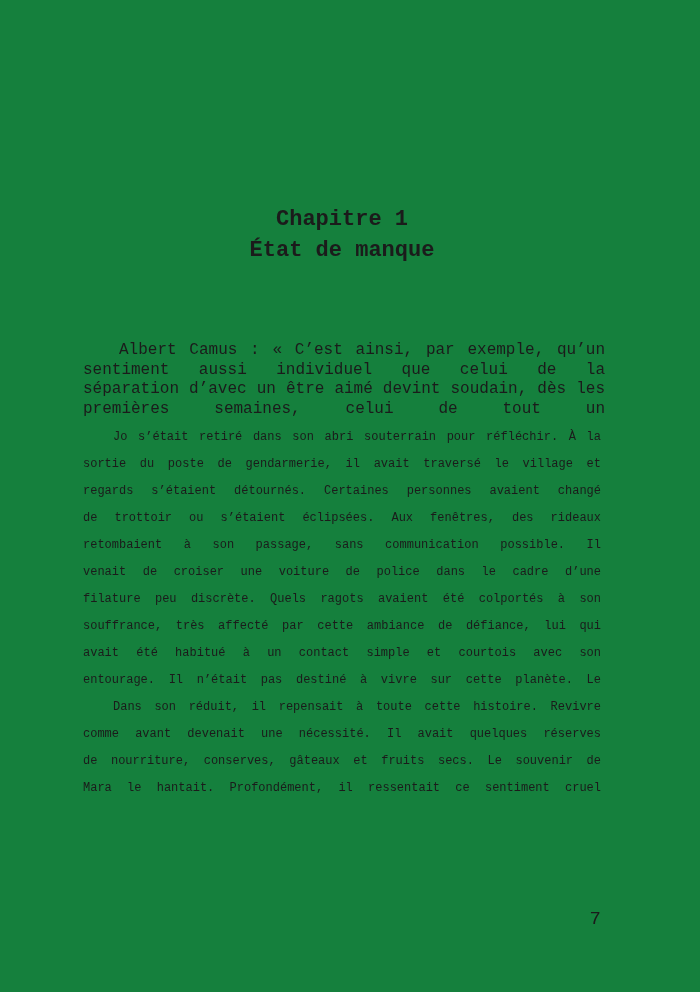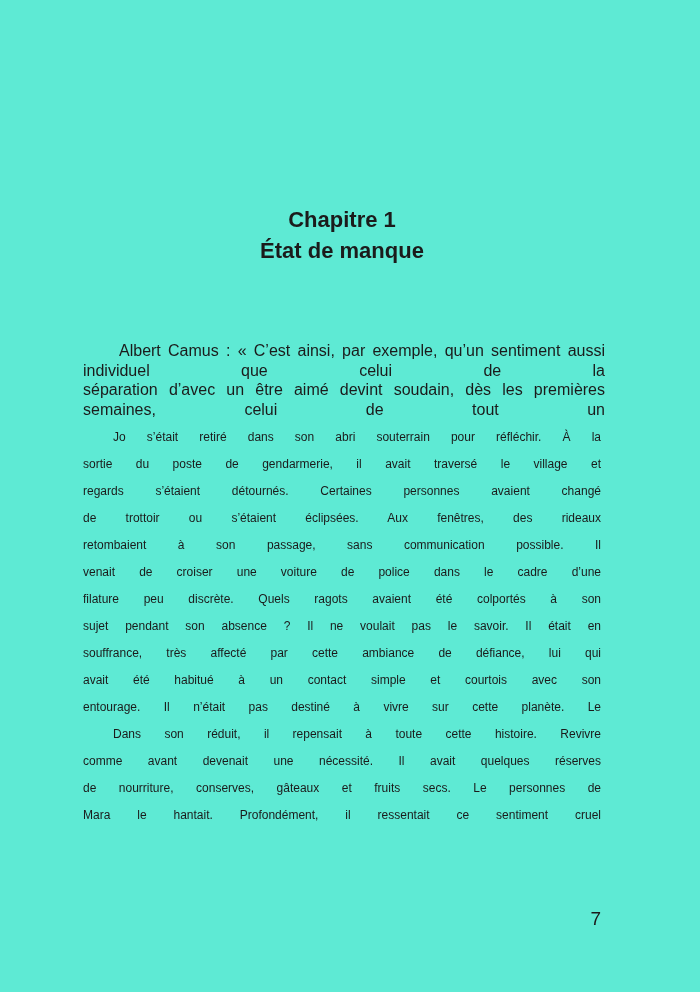--- a/index.html
+++ b/index.html
@@ -4,23 +4,23 @@
 <style>
   html, body {
     margin: 0;
     padding: 0;
     background: #ffffff;
   }
   .book-page {
     position: relative;
     width: 700px;
     height: 992px;
-    background: #5eead4;
+    background: #15803d;
     color: #1b1b1b;
-    font-family: Liberation Sans, sans-serif;
+    font-family: Liberation Mono, monospace;
     overflow: hidden;
   }
   .chapter-title {
     position: absolute;
     left: 83px;
     top: 204px;
     width: 518px;
     text-align: center;
     font-weight: bold;
     font-size: 22px;
@@ -79,28 +79,27 @@
 
   <div class="body-text">
     <div>
       <div class="jline indent-body">Jo s’était retiré dans son abri souterrain pour réfléchir. À la</div>
       <div class="jline">sortie du poste de gendarmerie, il avait traversé le village et</div>
       <div class="jline">regards s’étaient détournés. Certaines personnes avaient changé</div>
       <div class="jline">de trottoir ou s’étaient éclipsées. Aux fenêtres, des rideaux</div>
       <div class="jline">retombaient à son passage, sans communication possible. Il</div>
       <div class="jline">venait de croiser une voiture de police dans le cadre d’une</div>
       <div class="jline">filature peu discrète. Quels ragots avaient été colportés à son</div>
-      <div class="jline">sujet pendant son absence ? Il ne voulait pas le savoir. Il était en</div>
       <div class="jline">souffrance, très affecté par cette ambiance de défiance, lui qui</div>
       <div class="jline">avait été habitué à un contact simple et courtois avec son</div>
       <div class="jline">entourage. Il n’était pas destiné à vivre sur cette planète. Le</div>
     </div>
     <div>
       <div class="jline indent-body">Dans son réduit, il repensait à toute cette histoire. Revivre</div>
       <div class="jline">comme avant devenait une nécessité. Il avait quelques réserves</div>
-      <div class="jline">de nourriture, conserves, gâteaux et fruits secs. Le personnes de</div>
+      <div class="jline">de nourriture, conserves, gâteaux et fruits secs. Le souvenir de</div>
       <div class="jline">Mara le hantait. Profondément, il ressentait ce sentiment cruel</div>
     </div>
   </div>
 
   <div class="page-number">7</div>
 
 </div>
 
 </body></html>

